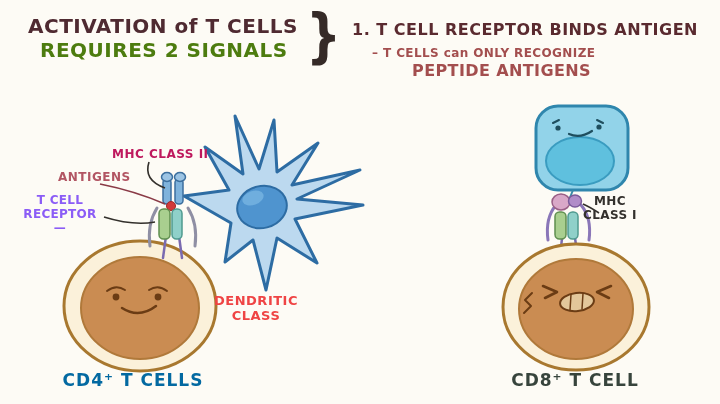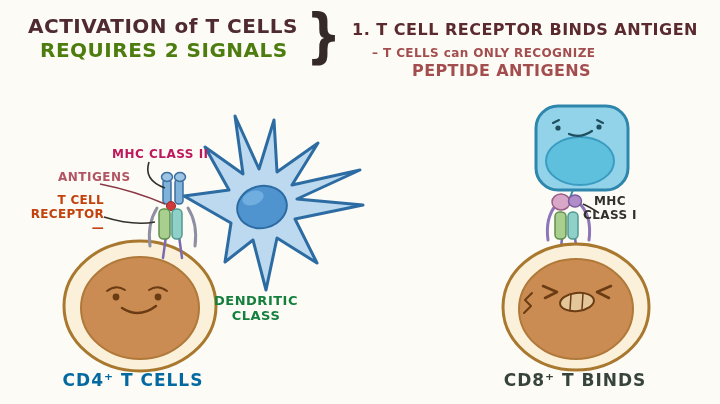--- a/index.html
+++ b/index.html
@@ -12,22 +12,22 @@
   .canvas{position:absolute;inset:0;}
   .lbl{position:absolute;font-weight:bold;white-space:nowrap;}
   .title1{left:28px;top:14px;font-size:20px;letter-spacing:0.5px;color:#4f2a31;}
   .title2{left:40px;top:38px;font-size:20px;letter-spacing:0.5px;color:#4d7c0f;}
   .brace{left:303px;top:2px;font-size:58px;font-weight:bold;color:#352a27;transform:scaleX(.85);}
   .signal1{left:352px;top:20px;font-size:16px;letter-spacing:0.5px;color:#5a2a2f;}
   .note1{left:372px;top:46px;font-size:12px;letter-spacing:0.4px;color:#a34e4e;}
   .note2{left:386px;top:61px;font-size:16px;letter-spacing:0.4px;color:#a34e4e;margin-left:26px;}
   .mhc2{left:112px;top:147px;font-size:12px;letter-spacing:0.5px;color:#be185d;}
   .antigen{left:58px;top:170px;font-size:12px;letter-spacing:0.5px;color:#b25563;}
-  .tcr{left:16px;top:193px;width:88px;font-size:12px;line-height:14px;letter-spacing:0.3px;color:#c2410c;text-align:right;white-space:normal;}
-  .dendritic{left:206px;top:293px;width:100px;font-size:13px;line-height:15px;letter-spacing:0.5px;color:#15803d;text-align:center;white-space:normal;}
+  .tcr{left:16px;top:193px;width:88px;font-size:12px;line-height:14px;letter-spacing:0.3px;color:#8b5cf6;text-align:center;white-space:normal;}
+  .dendritic{left:206px;top:293px;width:100px;font-size:13px;line-height:15px;letter-spacing:0.5px;color:#ef4444;text-align:center;white-space:normal;}
   .mhc1{left:577px;top:194px;width:66px;font-size:12px;line-height:14px;letter-spacing:0.4px;color:#33302c;text-align:center;white-space:normal;}
   .cd4name{left:48px;top:370px;width:170px;text-align:center;font-size:17px;letter-spacing:1px;color:#0369a1;}
   .cd8name{left:490px;top:370px;width:170px;text-align:center;font-size:17px;letter-spacing:1px;color:#37443c;}
   svg{position:absolute;left:0;top:0;}
 </style>
 </head>
 <body>
 
 <div class="canvas">
 
@@ -125,14 +125,14 @@
   </div>
   <div class="lbl dendritic">
     <span>DENDRITIC</span><br>
     <span>CLASS</span>
   </div>
   <div class="lbl mhc1">
     <span>MHC</span><br>
     <span>CLASS I</span>
   </div>
   <div class="lbl cd4name">CD4⁺ T CELLS</div>
-  <div class="lbl cd8name">CD8⁺ T BINDS</div>
+  <div class="lbl cd8name">CD8⁺ T CELL</div>
 </div>
 
 </body></html>

